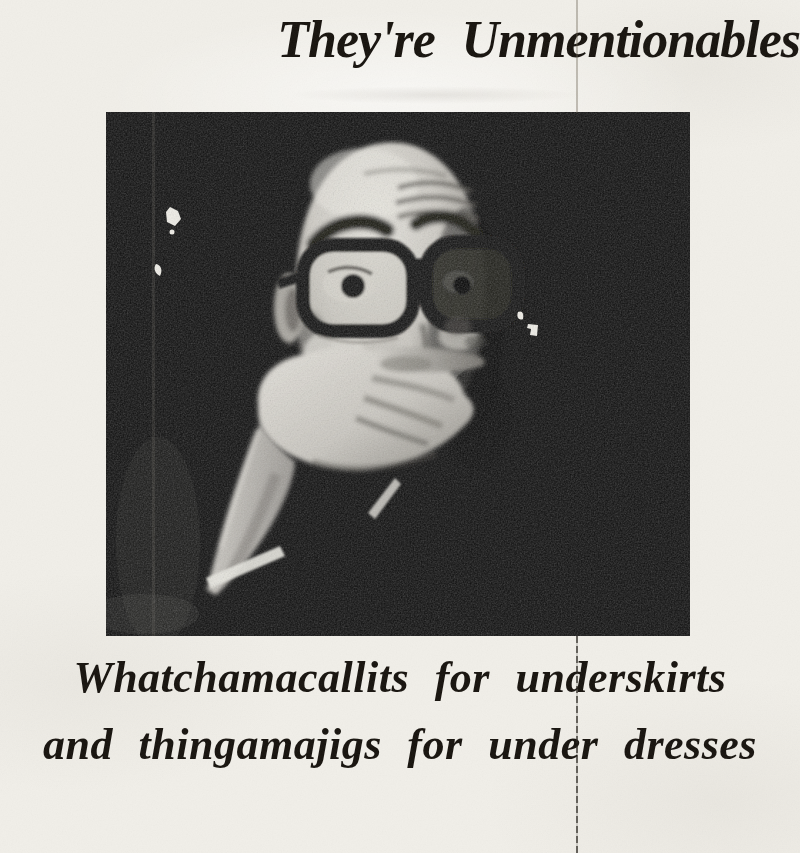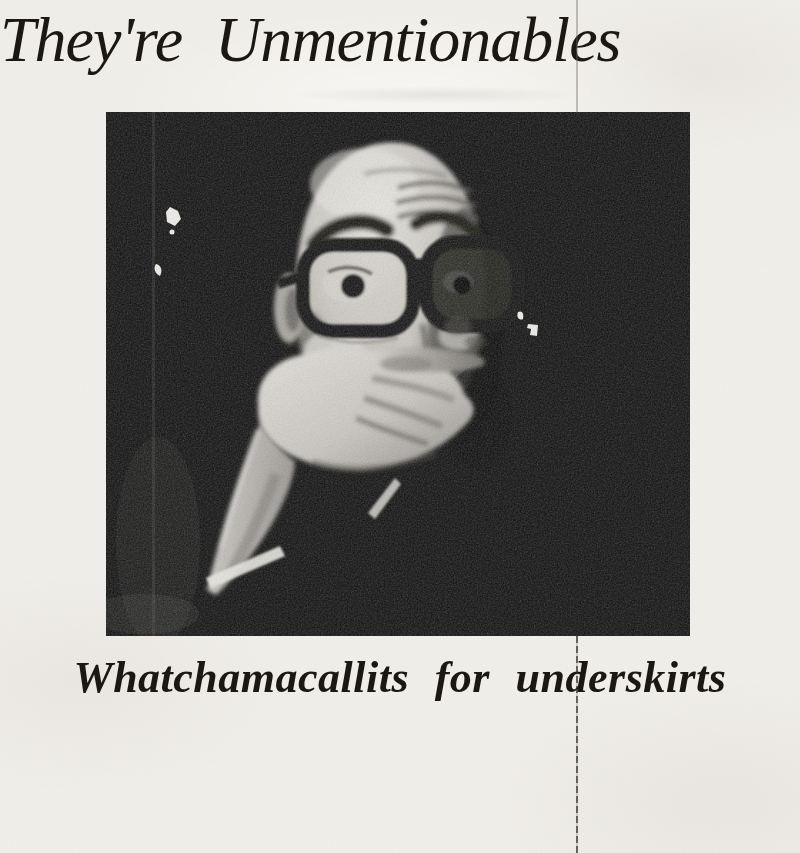--- a/index.html
+++ b/index.html
@@ -9,22 +9,22 @@
     background-image:
       radial-gradient(420px 120px at 50% 11%, rgba(255,255,255,0.55), rgba(255,255,255,0) 70%),
       radial-gradient(300px 160px at 10% 80%, rgba(116,106,88,0.05), rgba(116,106,88,0) 70%),
       radial-gradient(340px 180px at 90% 94%, rgba(116,106,88,0.06), rgba(116,106,88,0) 70%),
       radial-gradient(260px 120px at 88% 8%,  rgba(116,106,88,0.05), rgba(116,106,88,0) 70%);
     font-family:"Liberation Serif", serif;
     color:#17130e;
   }
   .headline{
     position:absolute;top:0;left:0;right:0;margin:0;
-    text-align:left;white-space:nowrap;
-    font-style:italic;font-weight:400;font-size:64px;line-height:80px;
+    text-align:right;white-space:nowrap;
+    font-style:italic;font-weight:700;font-size:52px;line-height:80px;
     letter-spacing:-1px;word-spacing:0.28em;
   }
   .photo{
     position:absolute;left:106px;top:112px;width:584px;height:524px;margin:0;
     background:#0a0a0a;
   }
   .photo svg{display:block;width:100%;height:100%;}
   .captions{
     position:absolute;left:0;right:0;top:644px;margin:0;
     text-align:center;
@@ -168,20 +168,21 @@
         <path d="M 412 200 C 416 198, 418 201, 417 207 C 413 209, 410 205, 412 200 Z"></path>
         <path d="M 422 212 L 432 213 L 431 224 L 424 223 L 425 217 L 421 216 Z"></path>
       </g>
 
       <rect width="584" height="524" filter="url(#grainF)" opacity="0.3"></rect>
     </svg>
   </figure>
 
   <div class="captions">
     <p>Whatchamacallits for underskirts</p>
+    <p>and thingamajigs for under dresses</p>
   </div>
 
   <div class="fold-top"></div>
   <div class="fold-bottom"></div>
 
   <div class="grain">
     <svg viewBox="0 0 800 853" preserveAspectRatio="none" xmlns="http://www.w3.org/2000/svg">
       <filter id="paperGrain" x="0" y="0" width="100%" height="100%">
         <feTurbulence type="fractalNoise" baseFrequency="0.8" numOctaves="2" stitchTiles="stitch"></feTurbulence>
         <feColorMatrix type="saturate" values="0"></feColorMatrix>

